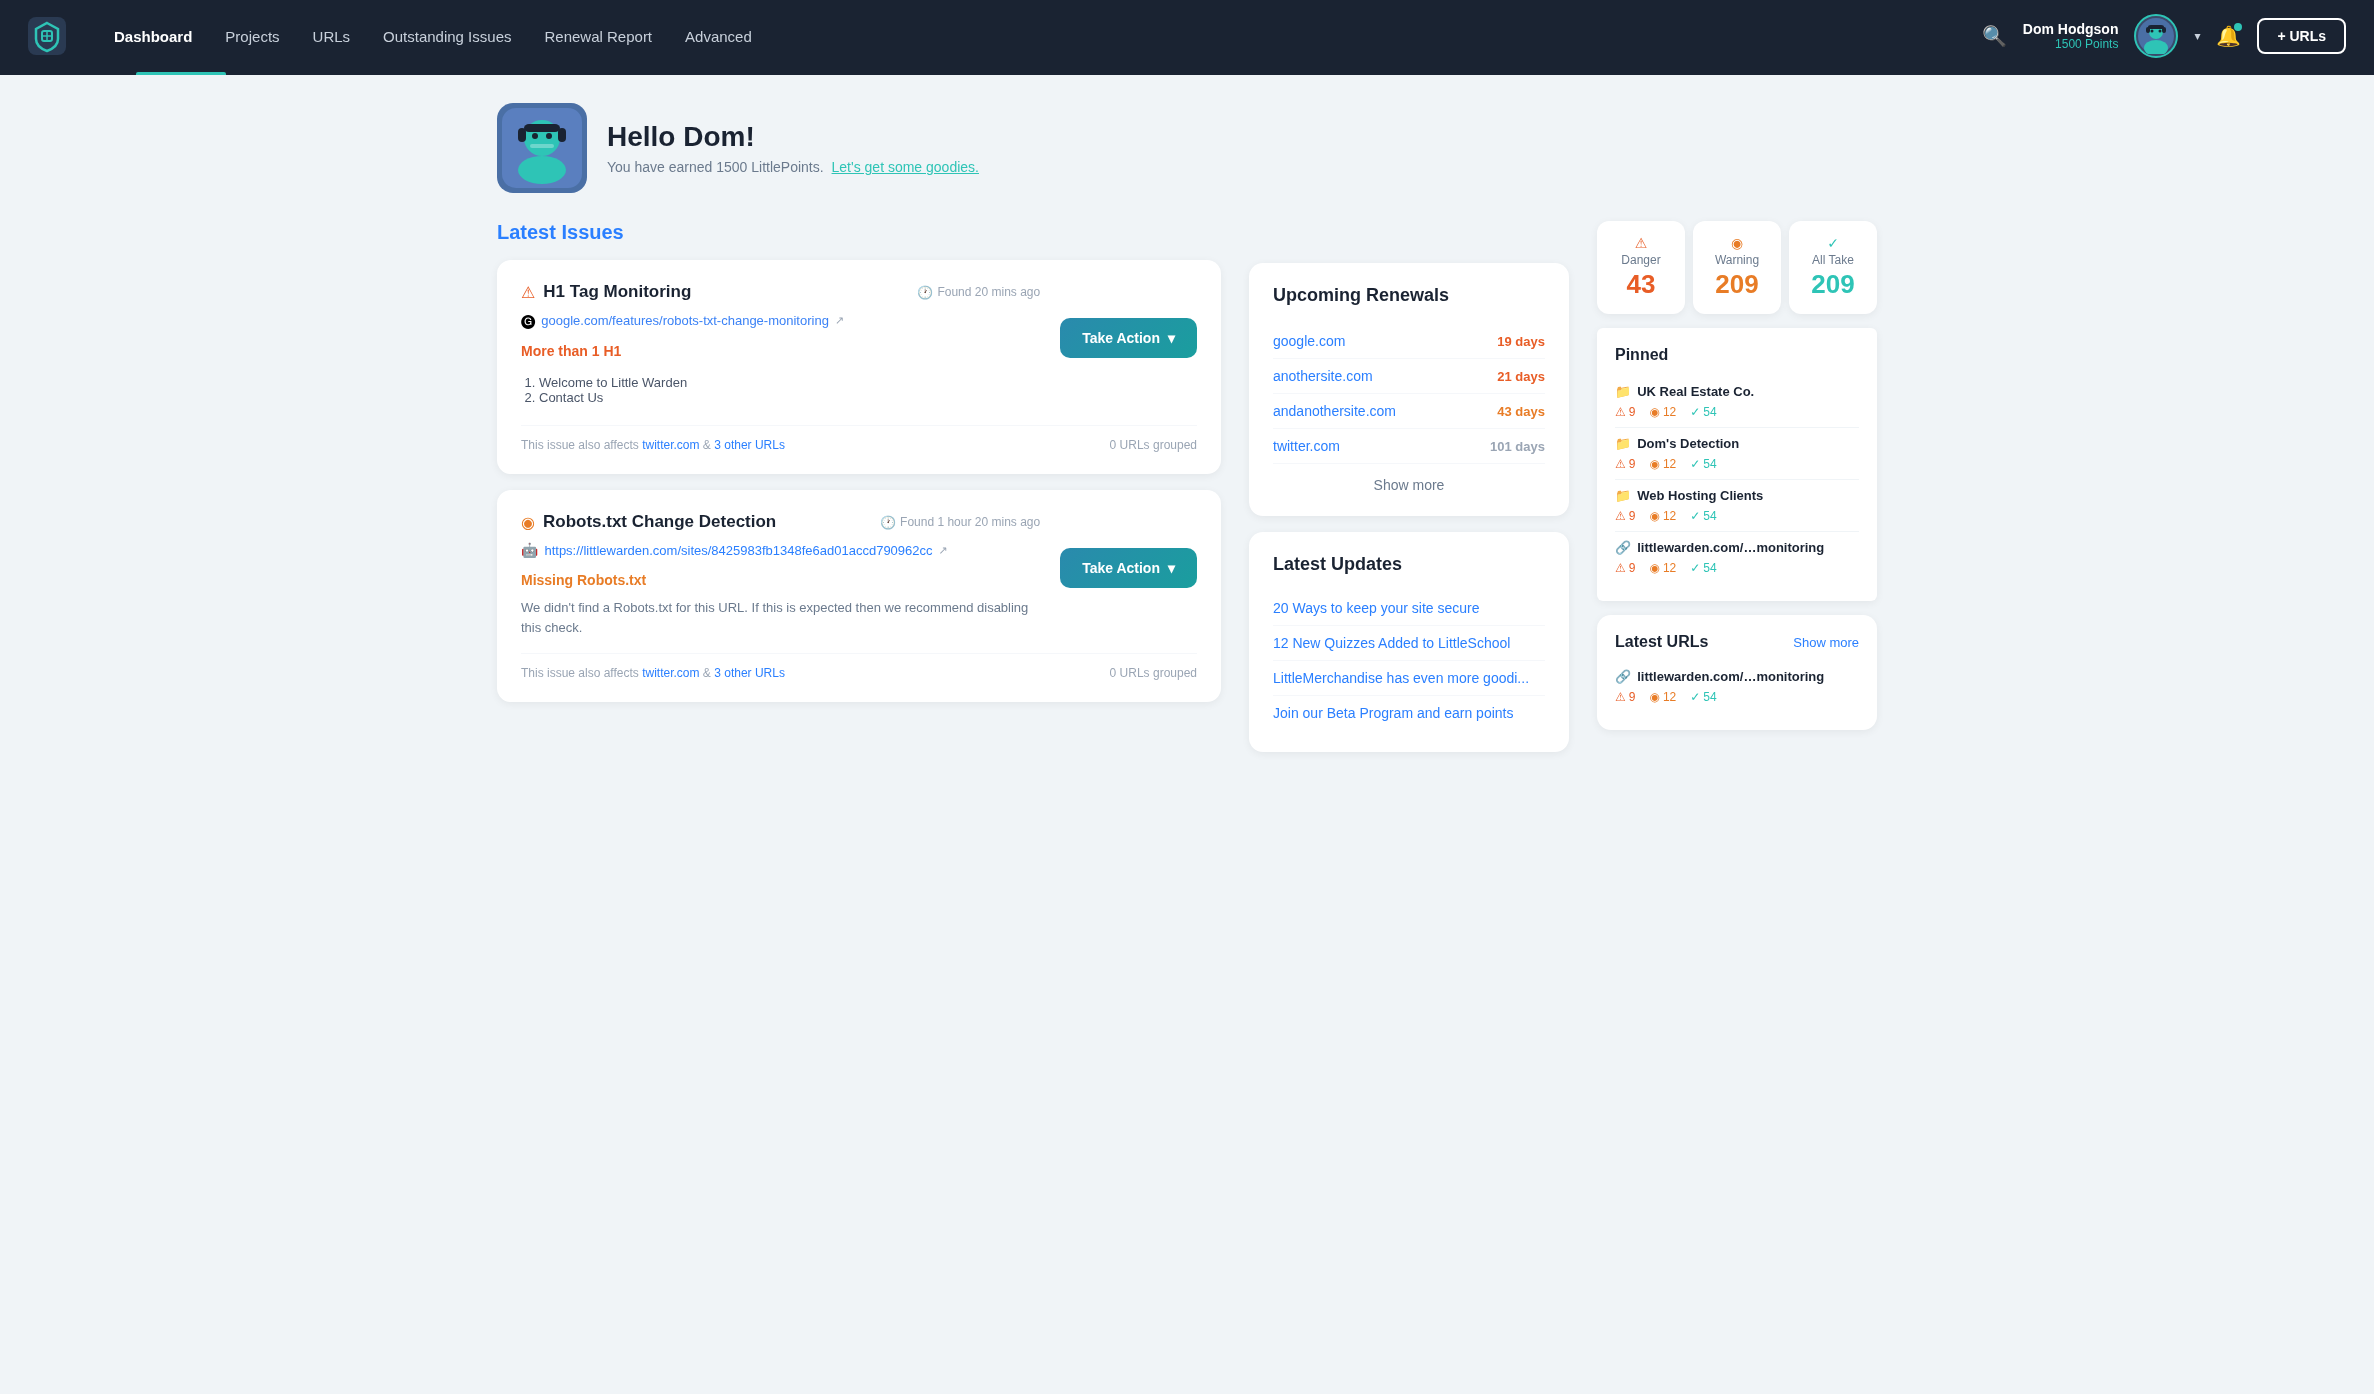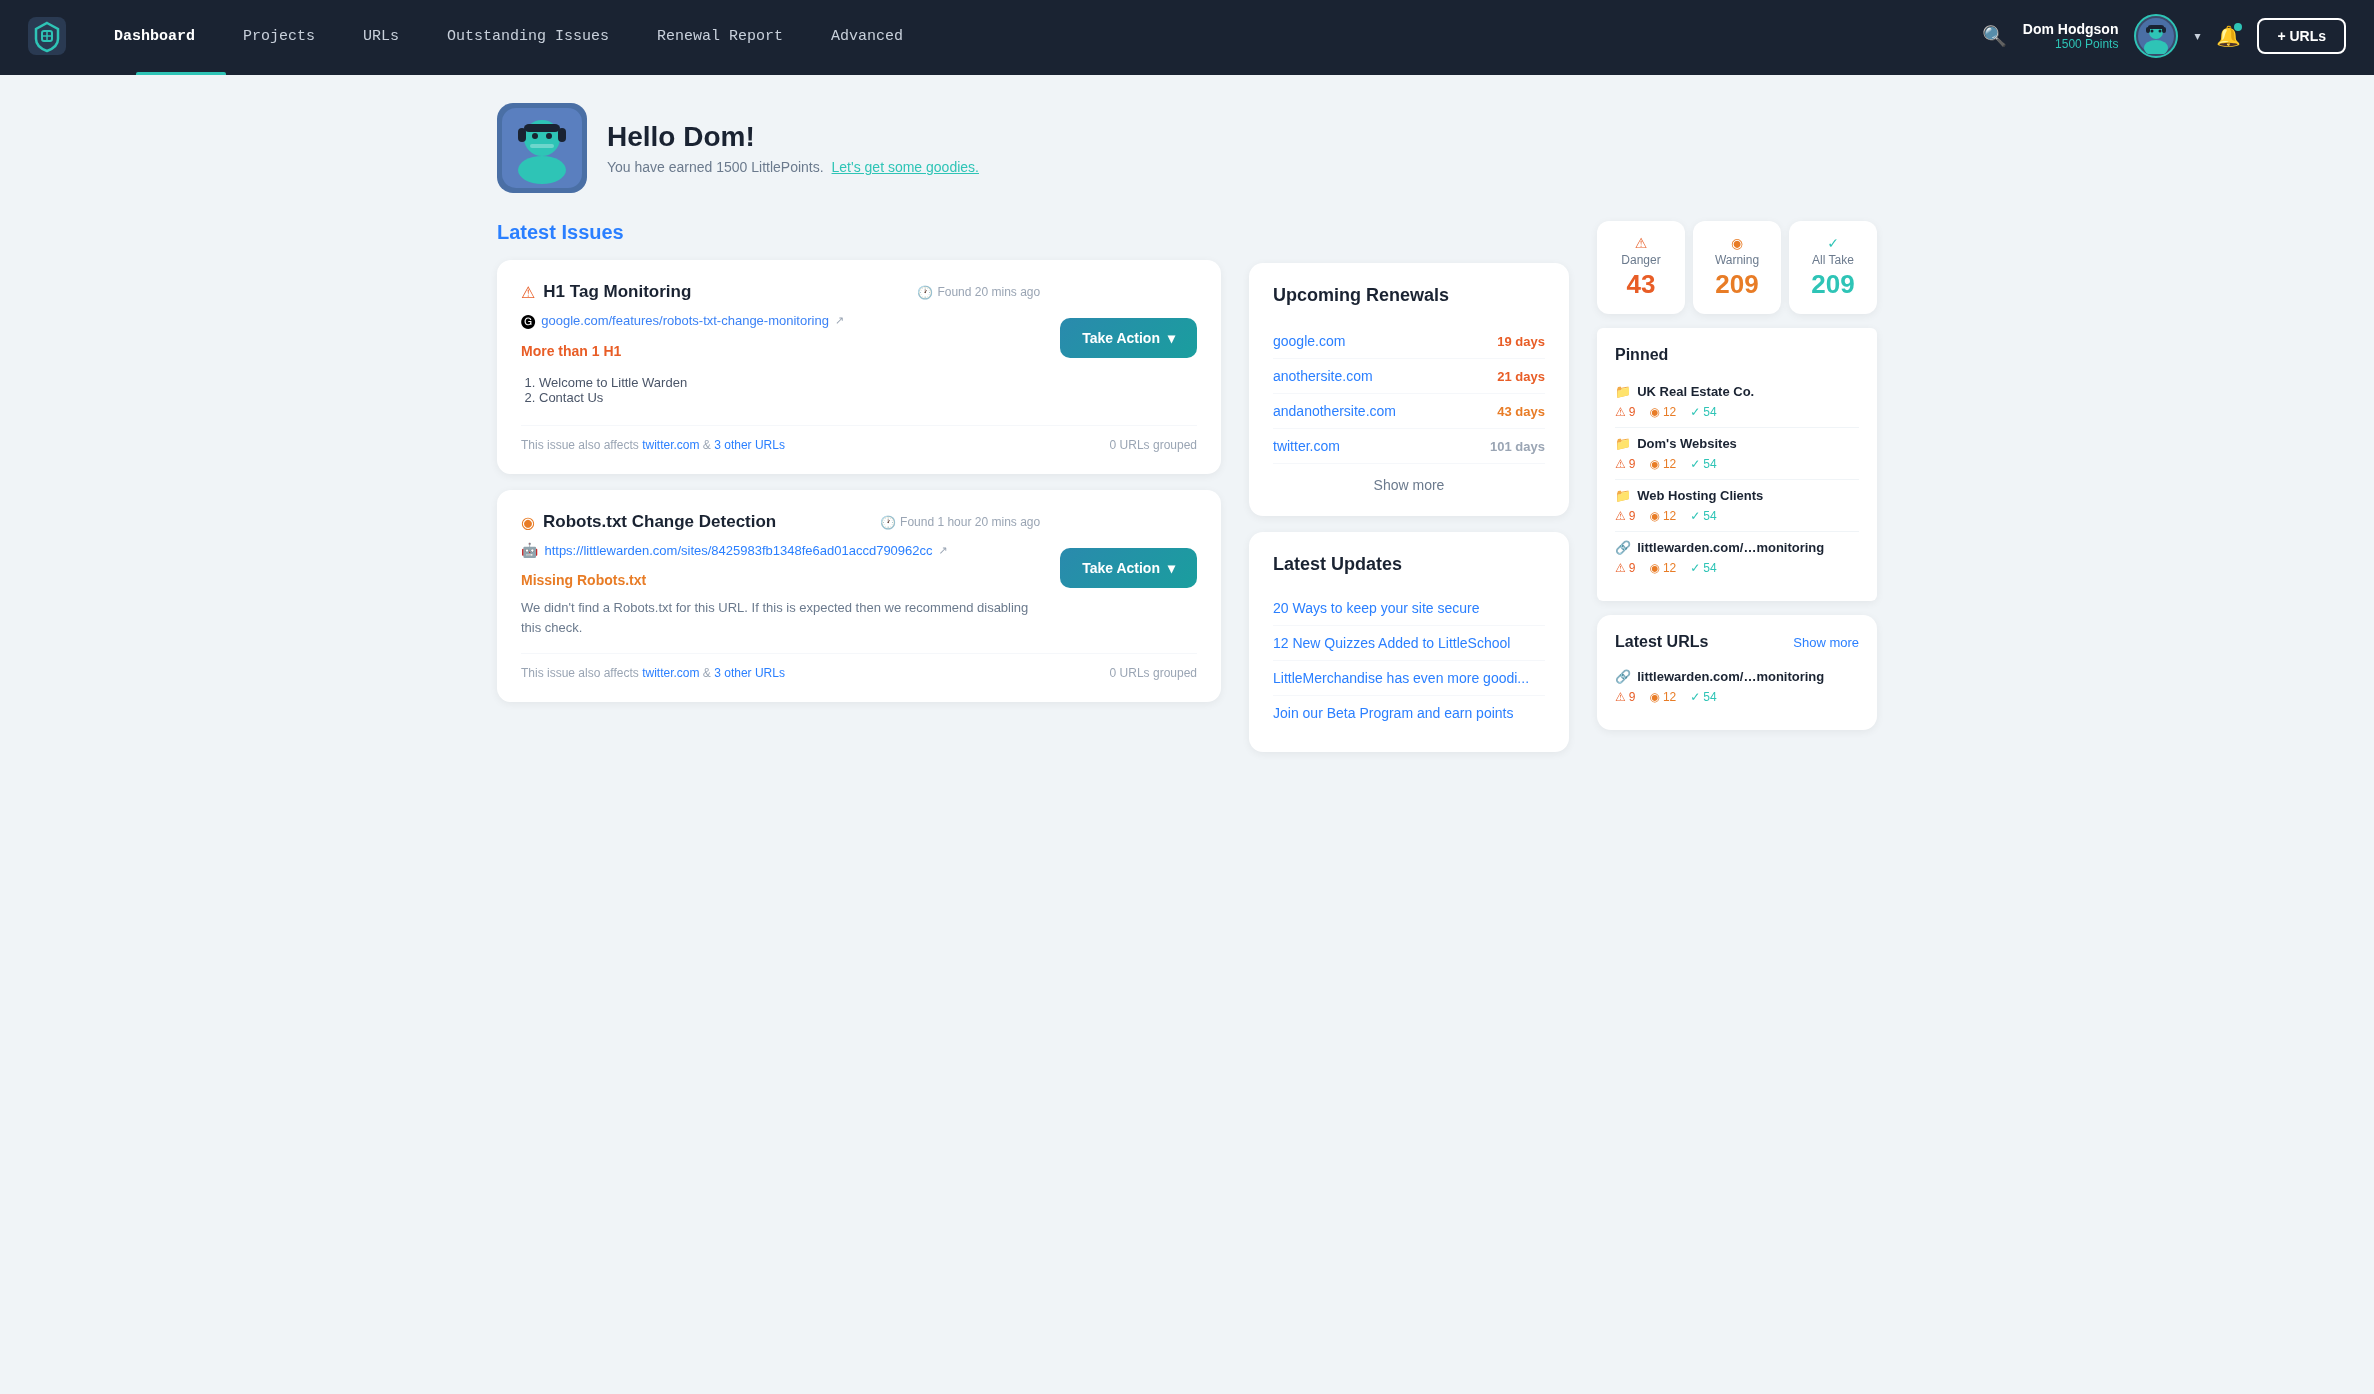--- a/index.html
+++ b/index.html
@@ -12,21 +12,21 @@
   <div style="background:#1a2332; display:flex; align-items:center; padding:0 28px; height:72px; gap:0;">
     <div style="display:flex; align-items:center; margin-right:32px; cursor:pointer;">
       <svg width="38" height="38" viewBox="0 0 38 38" fill="none">
         <rect width="38" height="38" rx="8" fill="#2a3a52"></rect>
         <path d="M19 6 L30 12 L30 22 Q30 30 19 34 Q8 30 8 22 L8 12 Z" fill="none" stroke="#2ec4b6" stroke-width="2.5"></path>
         <rect x="14" y="14" width="10" height="10" rx="2" fill="none" stroke="#2ec4b6" stroke-width="2"></rect>
         <line x1="19" y1="14" x2="19" y2="24" stroke="#2ec4b6" stroke-width="1.5"></line>
         <line x1="14" y1="19" x2="24" y2="19" stroke="#2ec4b6" stroke-width="1.5"></line>
       </svg>
     </div>
-    <div style="display:flex; align-items:center; gap:16px; flex:1;font-family:Liberation Mono, monospace;">
+    <div style="display:flex; align-items:center; gap:1px; flex:1;">
       <a style="color:#fff; font-size:15px; padding:10px 16px; cursor:pointer; border-radius:6px; text-decoration:none; font-weight:600; position:relative;">Dashboard</a>
       <a style="color:#c8d0db; font-size:15px; padding:10px 16px; cursor:pointer; border-radius:6px; text-decoration:none;">Projects</a>
       <a style="color:#c8d0db; font-size:15px; padding:10px 16px; cursor:pointer; border-radius:6px; text-decoration:none;">URLs</a>
       <a style="color:#c8d0db; font-size:15px; padding:10px 16px; cursor:pointer; border-radius:6px; text-decoration:none;">Outstanding Issues</a>
       <a style="color:#c8d0db; font-size:15px; padding:10px 16px; cursor:pointer; border-radius:6px; text-decoration:none;">Renewal Report</a>
       <a style="color:#c8d0db; font-size:15px; padding:10px 16px; cursor:pointer; border-radius:6px; text-decoration:none;">Advanced</a>
     </div>
     <div style="display:flex; align-items:center; gap:16px;">
       <span style="color:#c8d0db; font-size:20px; cursor:pointer;">🔍</span>
       <div style="text-align:right;">
@@ -240,21 +240,21 @@
               <span style="display:flex; align-items:center; gap:3px; font-size:12px; color:#2ec4b6;">
                   <span>✓</span>
                   <span>54</span>
                 </span>
             </div>
           </div>
 
           <div style="padding:8px 0; border-bottom:1px solid #f0f4f7; cursor:pointer;">
             <div style="display:flex; align-items:center; gap:6px; margin-bottom:6px;">
               <span style="font-size:13px; color:#2a7fff;">📁</span>
-              <span style="font-size:13px; font-weight:600; color:#1a2332;">Dom's Websites</span>
+              <span style="font-size:13px; font-weight:600; color:#1a2332;">Dom's Detection</span>
             </div>
             <div style="display:flex; gap:14px;">
               <span style="display:flex; align-items:center; gap:3px; font-size:12px; color:#e85d26;">
                   <span>⚠</span>
                   <span>9</span>
                 </span>
               <span style="display:flex; align-items:center; gap:3px; font-size:12px; color:#e87c26;">
                   <span>◉</span>
                   <span>12</span>
                 </span>

